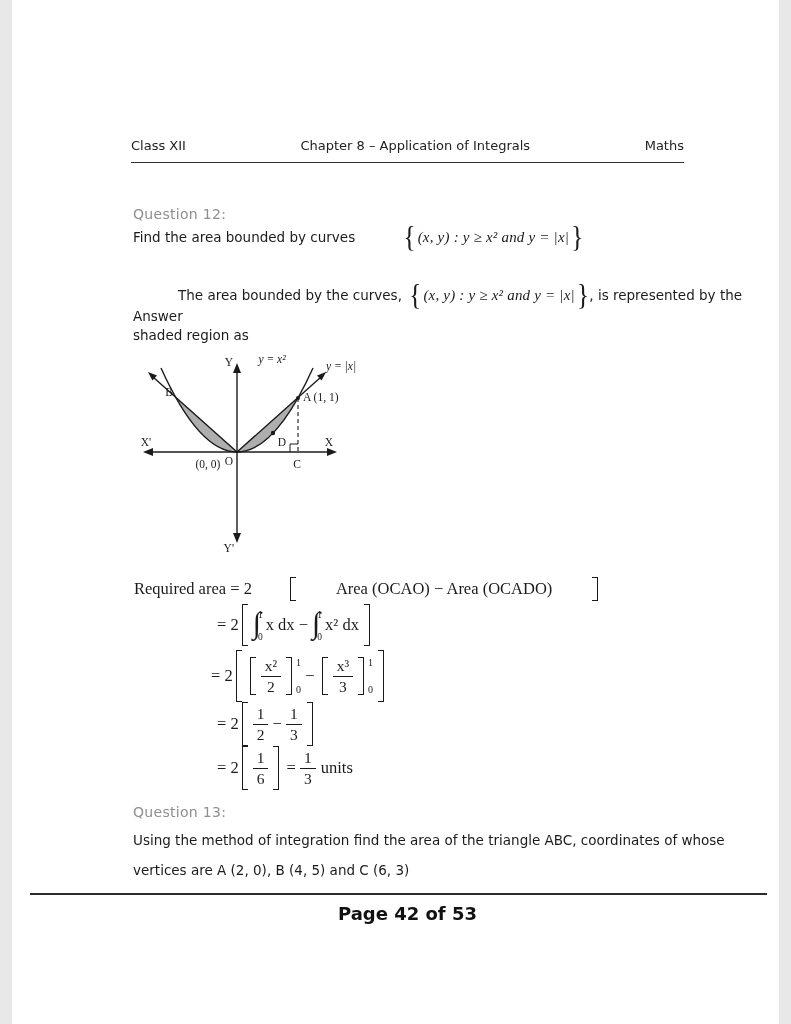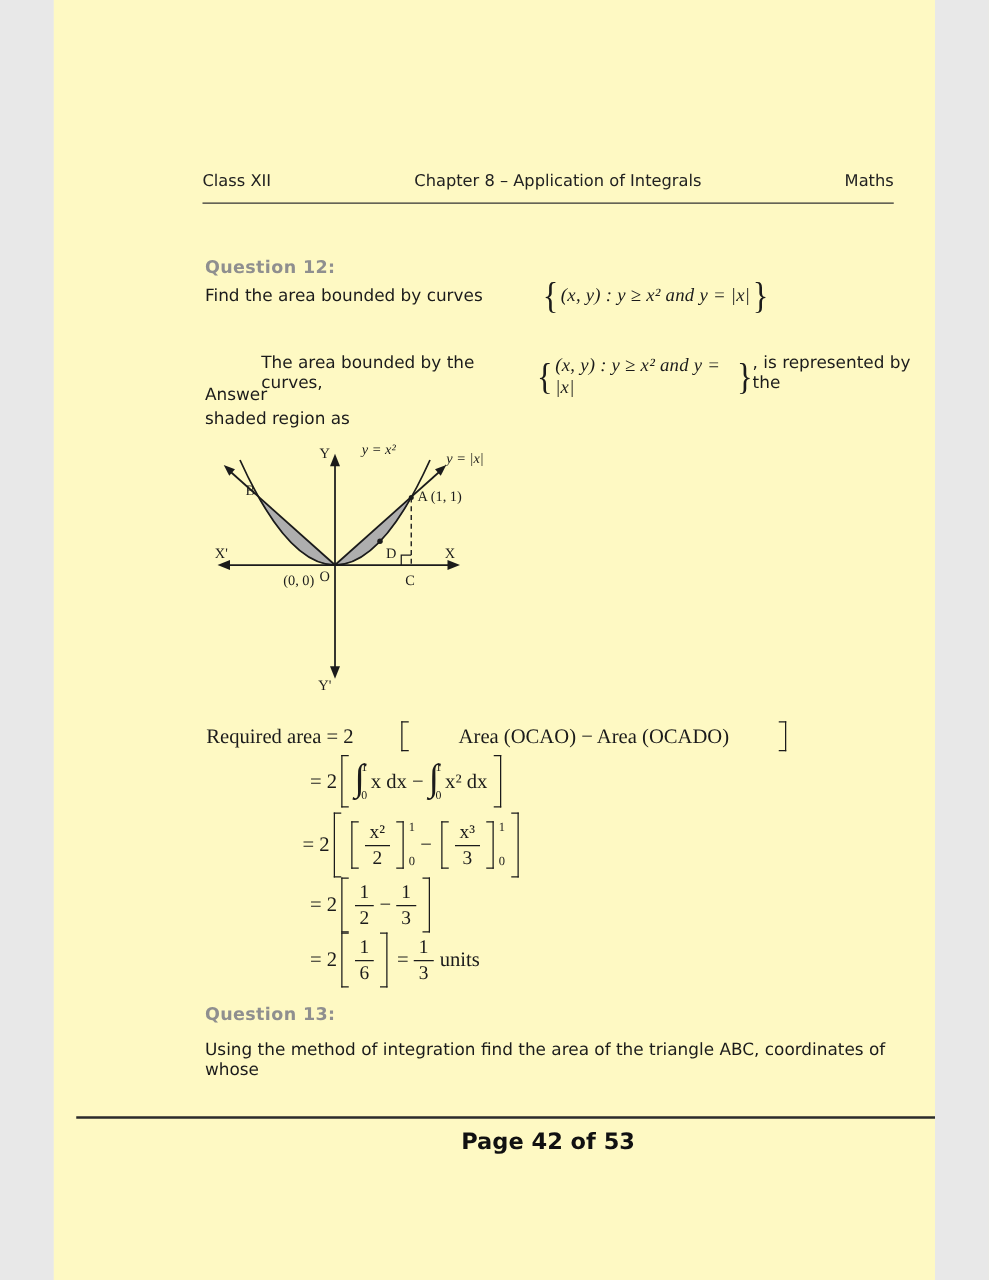--- a/index.html
+++ b/index.html
@@ -1,33 +1,33 @@
 <!DOCTYPE html>
 <html><head>
 <meta charset="utf-8">
 <style>
   * { margin:0; padding:0; box-sizing:border-box; }
   html,body { background:#e8e8e8; }
   .page {
-    position:relative; width:705px; height:1024px; background:#fef9c3;
+    position:relative; width:767px; height:1024px; background:#ffffff;
     font-family:"DejaVu Sans", sans-serif; color:#1b1b1b; overflow:hidden;
     margin:0 auto;
   }
   .abs { position:absolute; }
 
   
   .header {
     left:119px; top:138px; width:553px;
     display:flex; justify-content:space-between; align-items:flex-end;
     font-size:13px; color:#222; padding-bottom:9px;
     border-bottom:1.6px solid #333;
   }
 
   
-  .q-heading { font-size:14px; font-weight:bold; color:#8f8f8f; letter-spacing:.3px; }
+  .q-heading { font-size:14px; font-weight:normal; color:#8f8f8f; letter-spacing:.3px; }
 
   
   .body-text { font-size:13.5px; color:#1b1b1b; }
 
   
   .mathset {
     display:inline-flex; align-items:center;
     font-family:"Liberation Serif", serif; font-size:15px; color:#1b1b1b;
   }
   .mathset .brace { font-size:26px; font-weight:400; line-height:1; transform:scaleY(1.15); }
@@ -247,17 +247,18 @@
     <span class="frac">
       <span class="num">1</span>
       <span class="den">3</span>
     </span>
     <span class="gap"></span>
     <span class="mi">units</span>
   </div>
 
   <div class="abs q-heading" style="left:121px; top:804px;">Question 13:</div>
   <div class="abs body-text" style="left:121px; top:832px;">Using the method of integration find the area of the triangle ABC, coordinates of whose</div>
+  <div class="abs body-text" style="left:121px; top:862px;">vertices are A (2, 0), B (4, 5) and C (6, 3)</div>
 
   <div class="abs footer-rule"></div>
   <div class="abs footer-text">Page 42 of 53</div>
 
 </div>
 
 </body></html>

